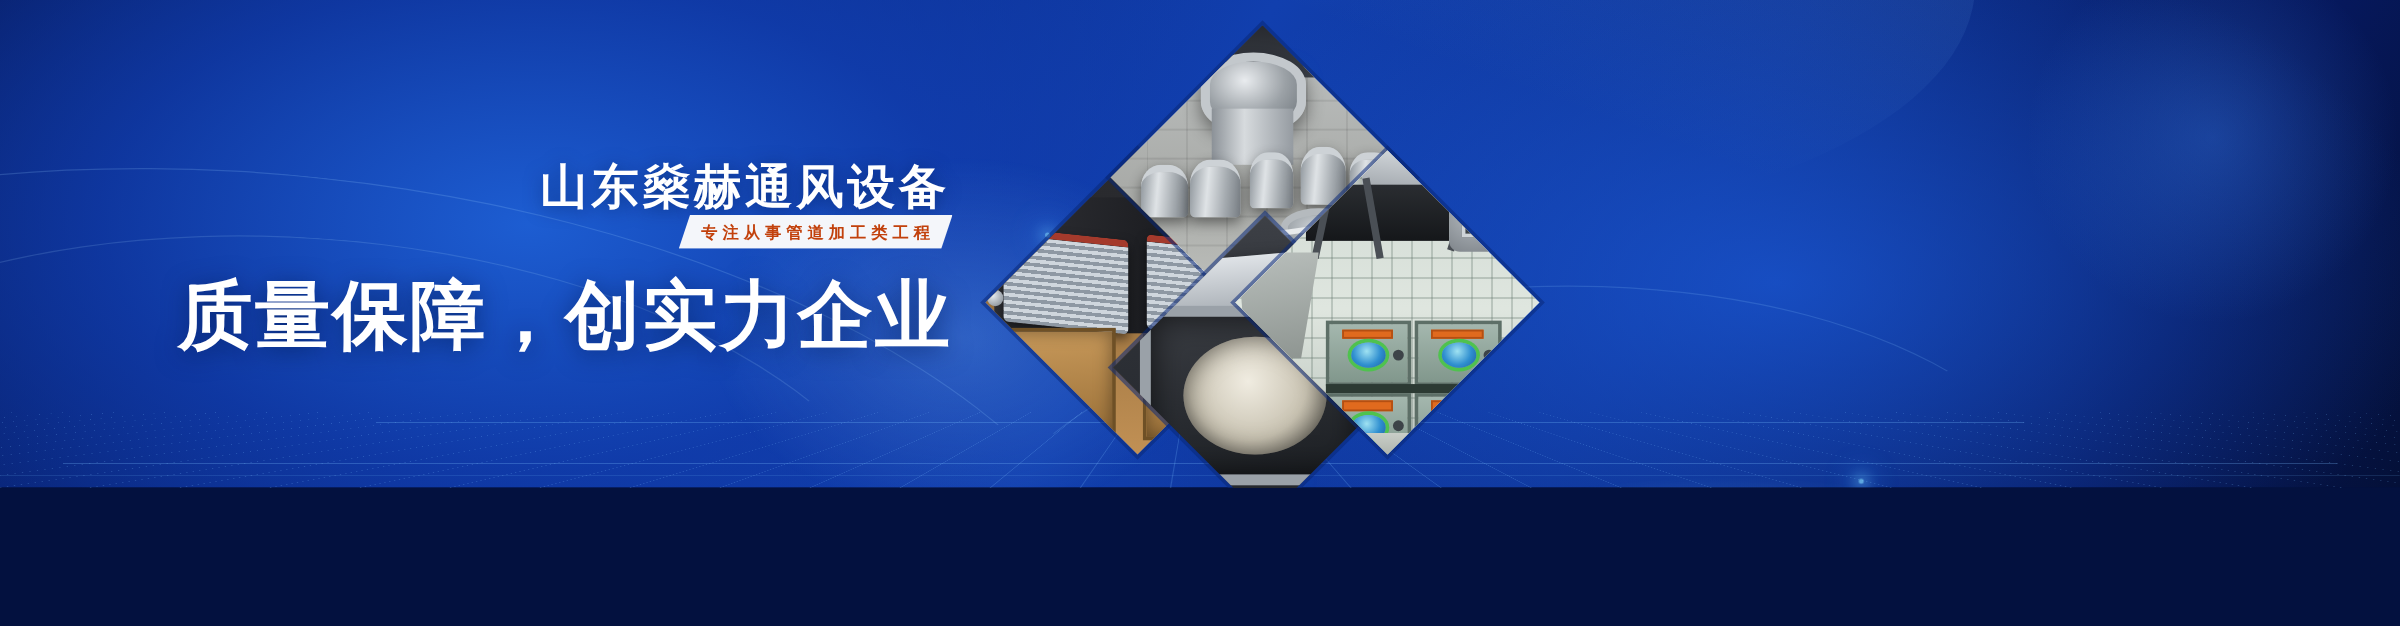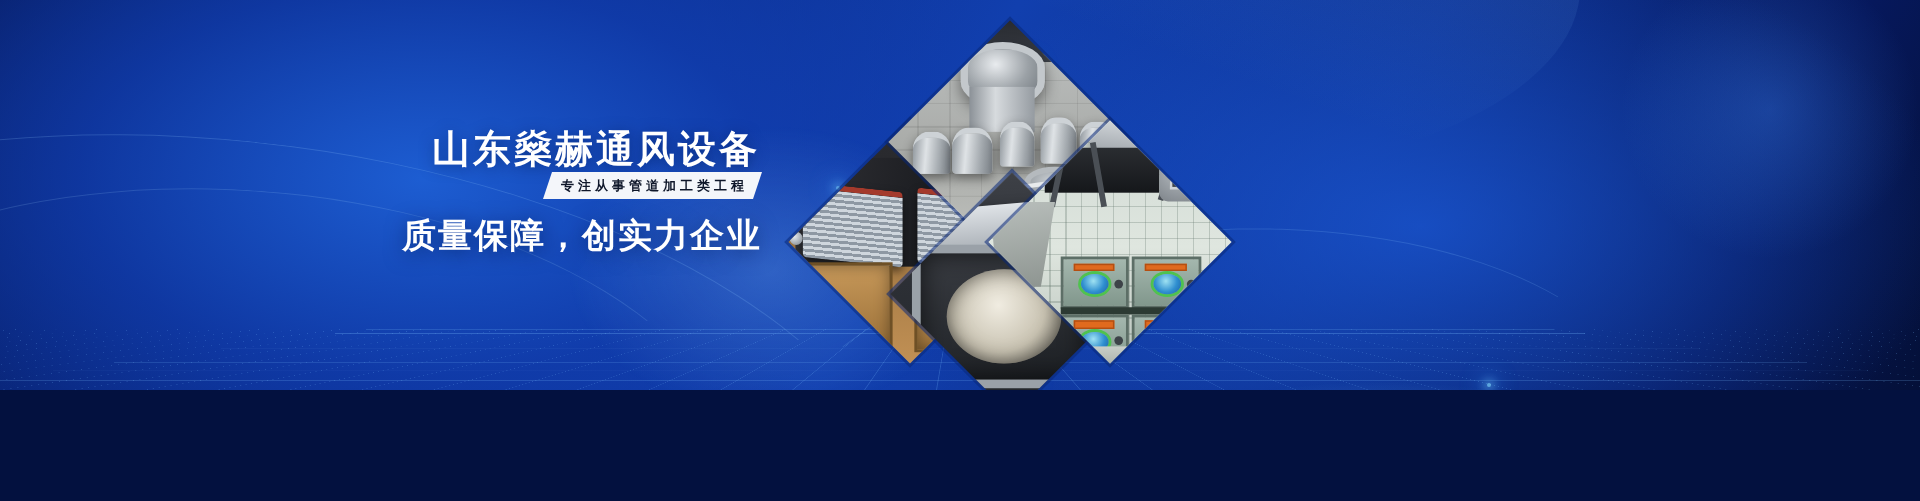--- a/index.html
+++ b/index.html
@@ -53,23 +53,23 @@
         box-shadow:0 0 10px 3px rgba(110,200,255,.85), 0 0 22px 8px rgba(60,150,255,.45); }
 
   
   .copy{ position:absolute; left:0; top:0; width:790px; height:501px; }
   .title{ position:absolute; right:30px; top:124px; color:#fff; font-size:38px; font-weight:700;
     letter-spacing:3px; white-space:nowrap; text-shadow:0 2px 14px rgba(0,30,90,.55); }
 
   .badge{ position:absolute; right:28px; top:172px; height:27px; display:flex; align-items:center;
     padding:0 14px 0 18px; background:#f4f6fa;
     clip-path:polygon(9px 0, 100% 0, calc(100% - 9px) 100%, 0 100%); }
-  .badge-text{ color:#0f172a; font-size:13px; font-weight:700; letter-spacing:4px; white-space:nowrap;font-family:Liberation Mono, monospace; }
-
-  .headline{ position:absolute; right:28px; top:213px; color:#fff; font-size:34px; font-weight:900;
+  .badge-text{ color:#c2410c; font-size:13px; font-weight:700; letter-spacing:4px; white-space:nowrap;font-family:Liberation Mono, monospace; }
+
+  .headline{ position:absolute; right:28px; top:213px; color:#fff; font-size:60px; font-weight:900;
     letter-spacing:2px; white-space:nowrap; text-shadow:0 3px 20px rgba(0,25,80,.6); }
 
   .sub{ position:absolute; right:30px; top:276px; color:#eaf2ff; font-size:15px; font-weight:700;
     letter-spacing:1.5px; white-space:nowrap; text-shadow:0 2px 10px rgba(0,25,80,.5); }
 
   
   .collage{ position:absolute; left:800px; top:40px; width:440px; height:330px; }
   .dia{ position:absolute; transform:rotate(45deg); overflow:hidden;
         box-shadow:0 0 0 3px rgba(10,40,120,.55); }
   .dia .inner{ position:absolute; inset:0; transform:rotate(-45deg) scale(1.45); }

